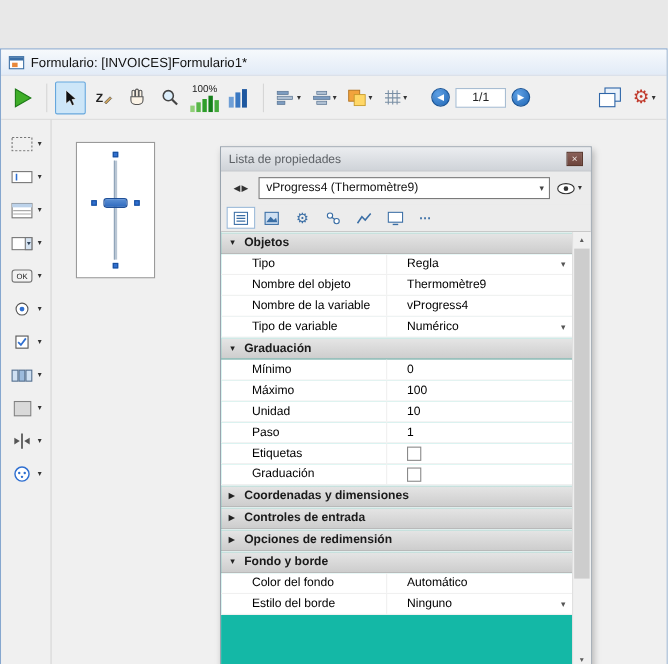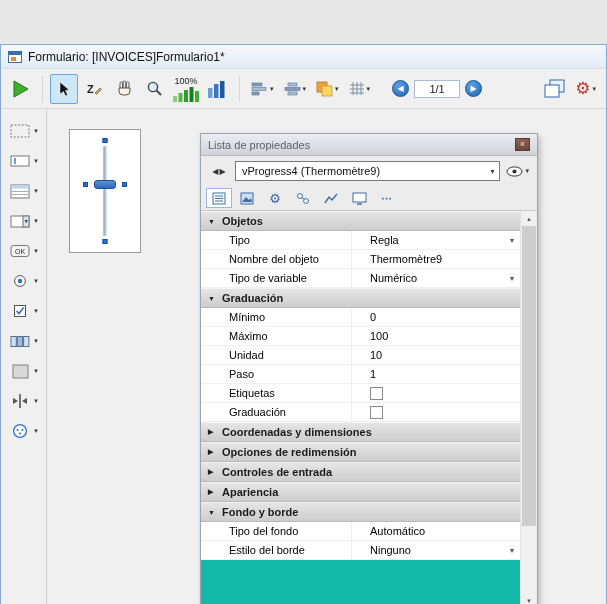--- a/index.html
+++ b/index.html
@@ -417,20 +417,26 @@
                 <span class="vchev">▾</span>
               </div>
             </div>
             <div class="prow">
               <div class="plabel">Nombre del objeto</div>
               <div class="pval">
                 <span>Thermomètre9</span>
               </div>
             </div>
             <div class="prow">
+              <div class="plabel">Nombre de la variable</div>
+              <div class="pval">
+                <span>vProgress4</span>
+              </div>
+            </div>
+            <div class="prow">
               <div class="plabel">Tipo de variable</div>
               <div class="pval">
                 <span>Numérico</span>
                 <span class="vchev">▾</span>
               </div>
             </div>
 
             <div class="phead">
               <span class="pchev">▼</span>
               <span>Graduación</span>
@@ -471,37 +477,33 @@
                 <span class="cb"></span>
               </div>
             </div>
 
             <div class="phead">
               <span class="pchev">▶</span>
               <span>Coordenadas y dimensiones</span>
             </div>
             <div class="phead">
               <span class="pchev">▶</span>
-              <span>Opciones de redimensión</span>
+              <span>Controles de entrada</span>
             </div>
             <div class="phead">
               <span class="pchev">▶</span>
-              <span>Controles de entrada</span>
-            </div>
-            <div class="phead">
-              <span class="pchev">▶</span>
-              <span>Apariencia</span>
+              <span>Opciones de redimensión</span>
             </div>
 
             <div class="phead">
               <span class="pchev">▼</span>
               <span>Fondo y borde</span>
             </div>
             <div class="prow">
-              <div class="plabel">Tipo del fondo</div>
+              <div class="plabel">Color del fondo</div>
               <div class="pval">
                 <span>Automático</span>
               </div>
             </div>
             <div class="prow">
               <div class="plabel">Estilo del borde</div>
               <div class="pval">
                 <span>Ninguno</span>
                 <span class="vchev">▾</span>
               </div>

